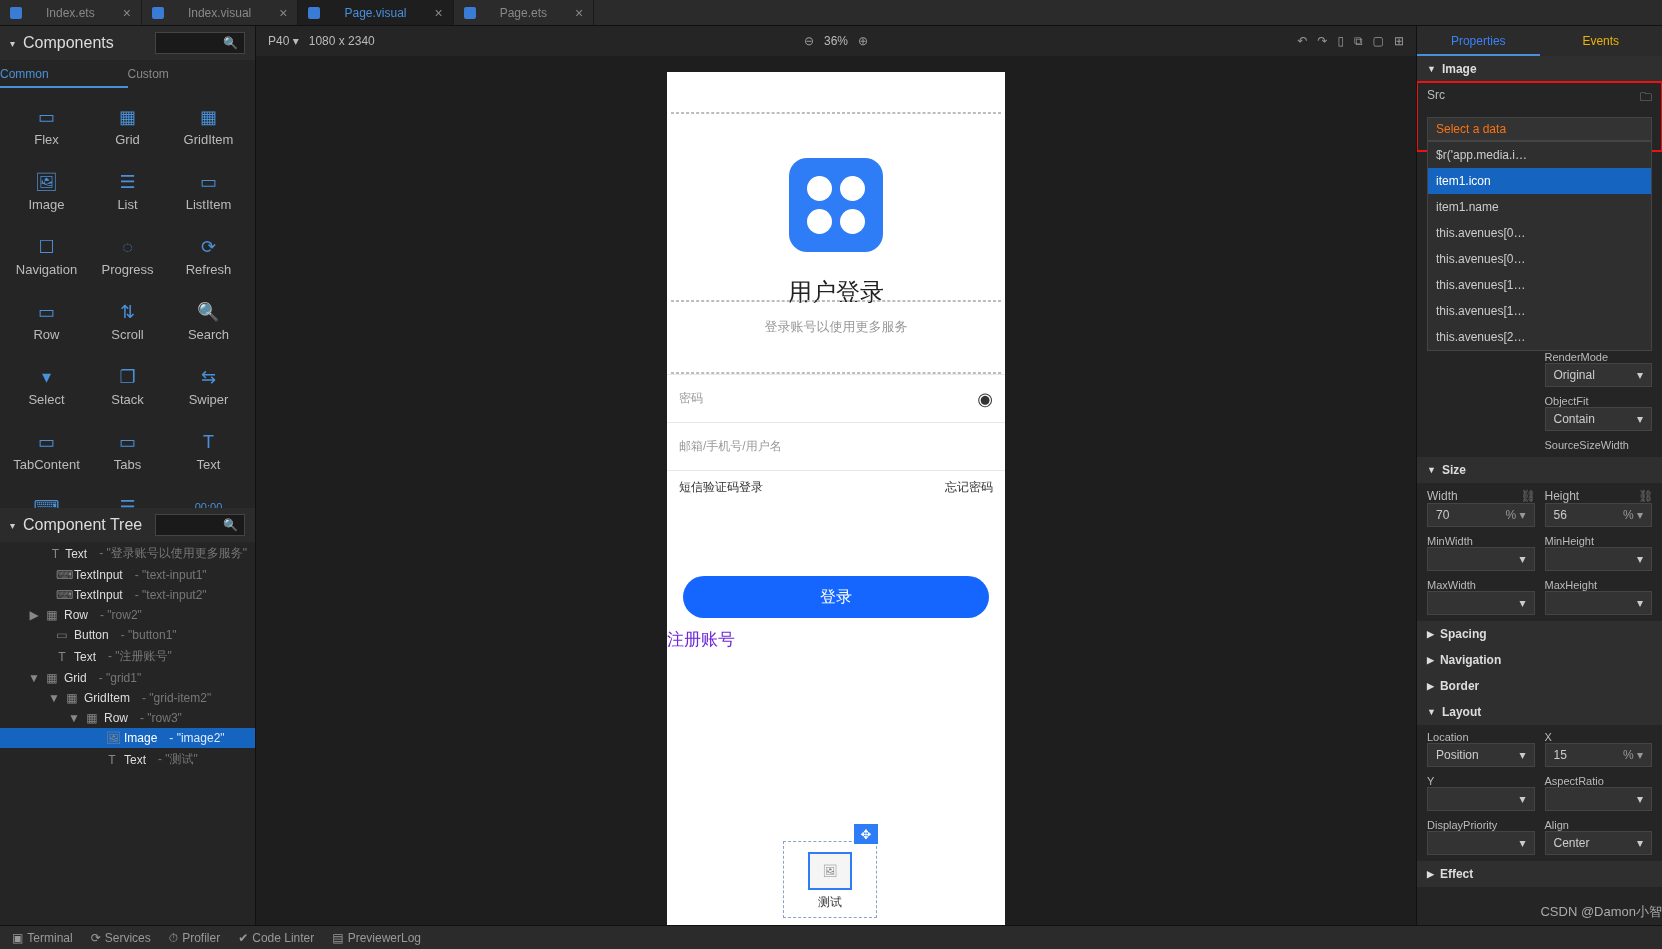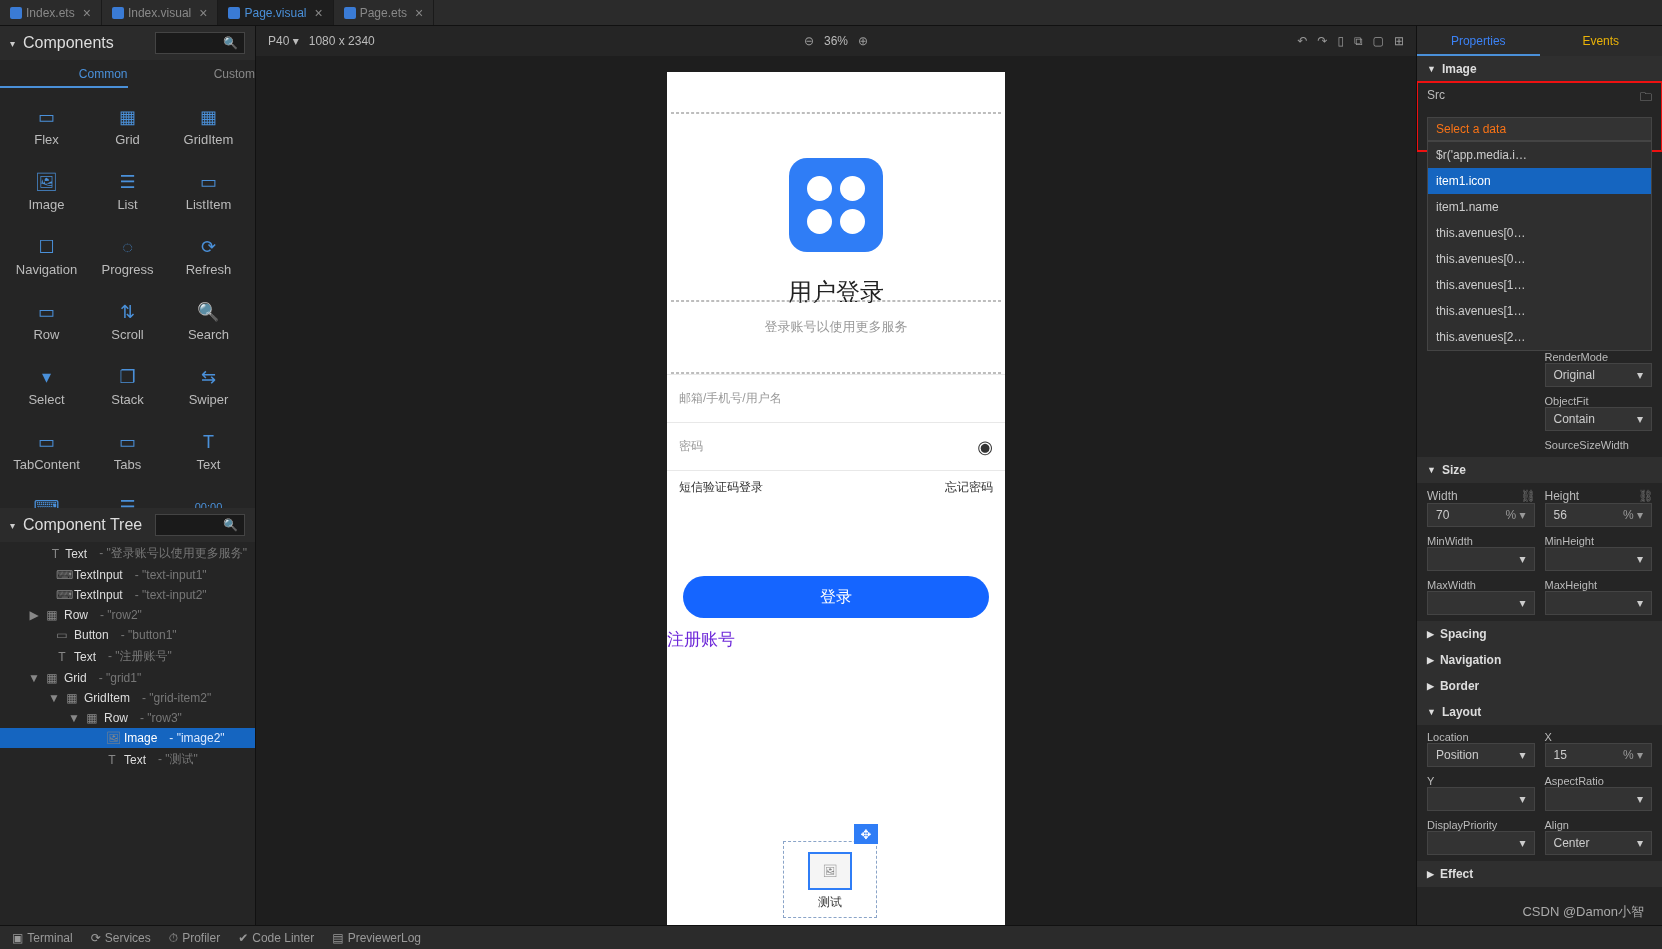--- a/index.html
+++ b/index.html
@@ -1,34 +1,34 @@
 <!DOCTYPE html>
 <html><head>
 <meta charset="utf-8">
 <style>
 *{box-sizing:border-box;margin:0;padding:0;font-family:"Segoe UI",Arial,sans-serif;font-size:12px;user-select:none}
 body{background:#1e1e1e;color:#ccc;width:1662px;height:949px;overflow:hidden;position:relative}
 
 
 .tabbar{height:26px;background:#2b2b2b;display:flex;align-items:stretch;border-bottom:1px solid #111}
-.tab{display:flex;align-items:center;gap:4px;padding:0 10px;color:#888;border-right:1px solid #1a1a1a;cursor:pointer}
+.tab{display:flex;align-items:center;gap:24px;padding:0 10px;color:#888;border-right:1px solid #1a1a1a;cursor:pointer}
 .tab.active{background:#1e1e1e;color:#4a90d9}
 .tab .fi{width:12px;height:12px;background:#3a7bd5;border-radius:2px}
 .tab .cl{color:#888;font-size:14px;margin-left:4px}
 
 .row{display:flex}
 
 
 .left{width:256px;background:#252525;display:flex;flex-direction:column;border-right:1px solid #111}
 .panel-h{display:flex;align-items:center;gap:8px;padding:6px 10px;background:#2b2b2b}
 .panel-h .arr{font-size:10px}
 .panel-h .ttl{font-size:16px;color:#ddd;flex:1}
 .search{flex:0 0 90px;height:22px;background:#1a1a1a;border:1px solid #444;display:flex;align-items:center;justify-content:flex-end;padding-right:6px;color:#888}
 .subtabs{display:flex;height:28px}
-.subtabs div{flex:1;text-align:right;line-height:28px;color:#888;cursor:pointer}
+.subtabs div{flex:1;text-align:left;line-height:28px;color:#888;cursor:pointer}
 .subtabs div.active{color:#4a90d9;border-bottom:2px solid #4a90d9}
 
 .comp-grid{display:grid;grid-template-columns:repeat(3,1fr);gap:4px;padding:8px;overflow-y:auto}
 .comp{display:flex;flex-direction:column;align-items:center;gap:4px;padding:10px 2px;color:#ccc;cursor:pointer}
 .comp .ic{width:28px;height:22px;display:flex;align-items:center;justify-content:center;color:#4a90d9;font-size:18px}
 .comp .lb{font-size:13px;color:#bbb}
 
 .tree{flex:1;overflow:auto;font-size:12px}
 .tree-row{display:flex;align-items:center;gap:6px;padding:3px 8px;color:#aaa;cursor:pointer;white-space:nowrap}
 .tree-row.sel{background:#1565c0;color:#fff}
@@ -80,21 +80,21 @@
 .dd-list div{padding:6px 8px;cursor:pointer}
 .dd-list div.hl{background:#1565c0;color:#fff}
 
 .toolbar-icons{display:flex;gap:10px;align-items:center}
 .toolbar-icons span{color:#999;cursor:pointer}
 
 
 .bottom{position:absolute;left:0;right:0;bottom:0;height:24px;background:#2b2b2b;display:flex;align-items:center;gap:18px;padding:0 12px;color:#999;border-top:1px solid #111}
 .bottom span{cursor:pointer;display:flex;align-items:center;gap:4px}
 
-.watermark{position:absolute;right:18px;bottom:28px;color:#aaa;font-size:13px}
+.watermark{position:absolute;right:0;bottom:28px;color:#aaa;font-size:13px}
 </style>
 </head>
 <body>
 
 <div class="tabbar">
   <div class="tab">
       <span class="fi"></span>
       <span>Index.ets</span>
       <span class="cl">×</span>
     </div>
@@ -316,25 +316,25 @@
     <div class="phone">
       <div class="logo">
             <div></div>
             <div></div>
             <div></div>
             <div></div>
           </div>
       <div class="h1">用户登录</div>
       <div class="h2">登录账号以使用更多服务</div>
       <div class="field">
-            <span>邮箱/手机号/用户名</span>
-          </div>
-      <div class="field">
             <span>密码</span>
             <span class="eye">◉</span>
+          </div>
+      <div class="field">
+            <span>邮箱/手机号/用户名</span>
           </div>
       <div class="linkrow">
         <span>短信验证码登录</span>
         <span>忘记密码</span>
       </div>
       <div class="btn-login">登录</div>
       <div class="reg">注册账号</div>
 
       <div class="gridsel">
         <div class="move">✥</div>

